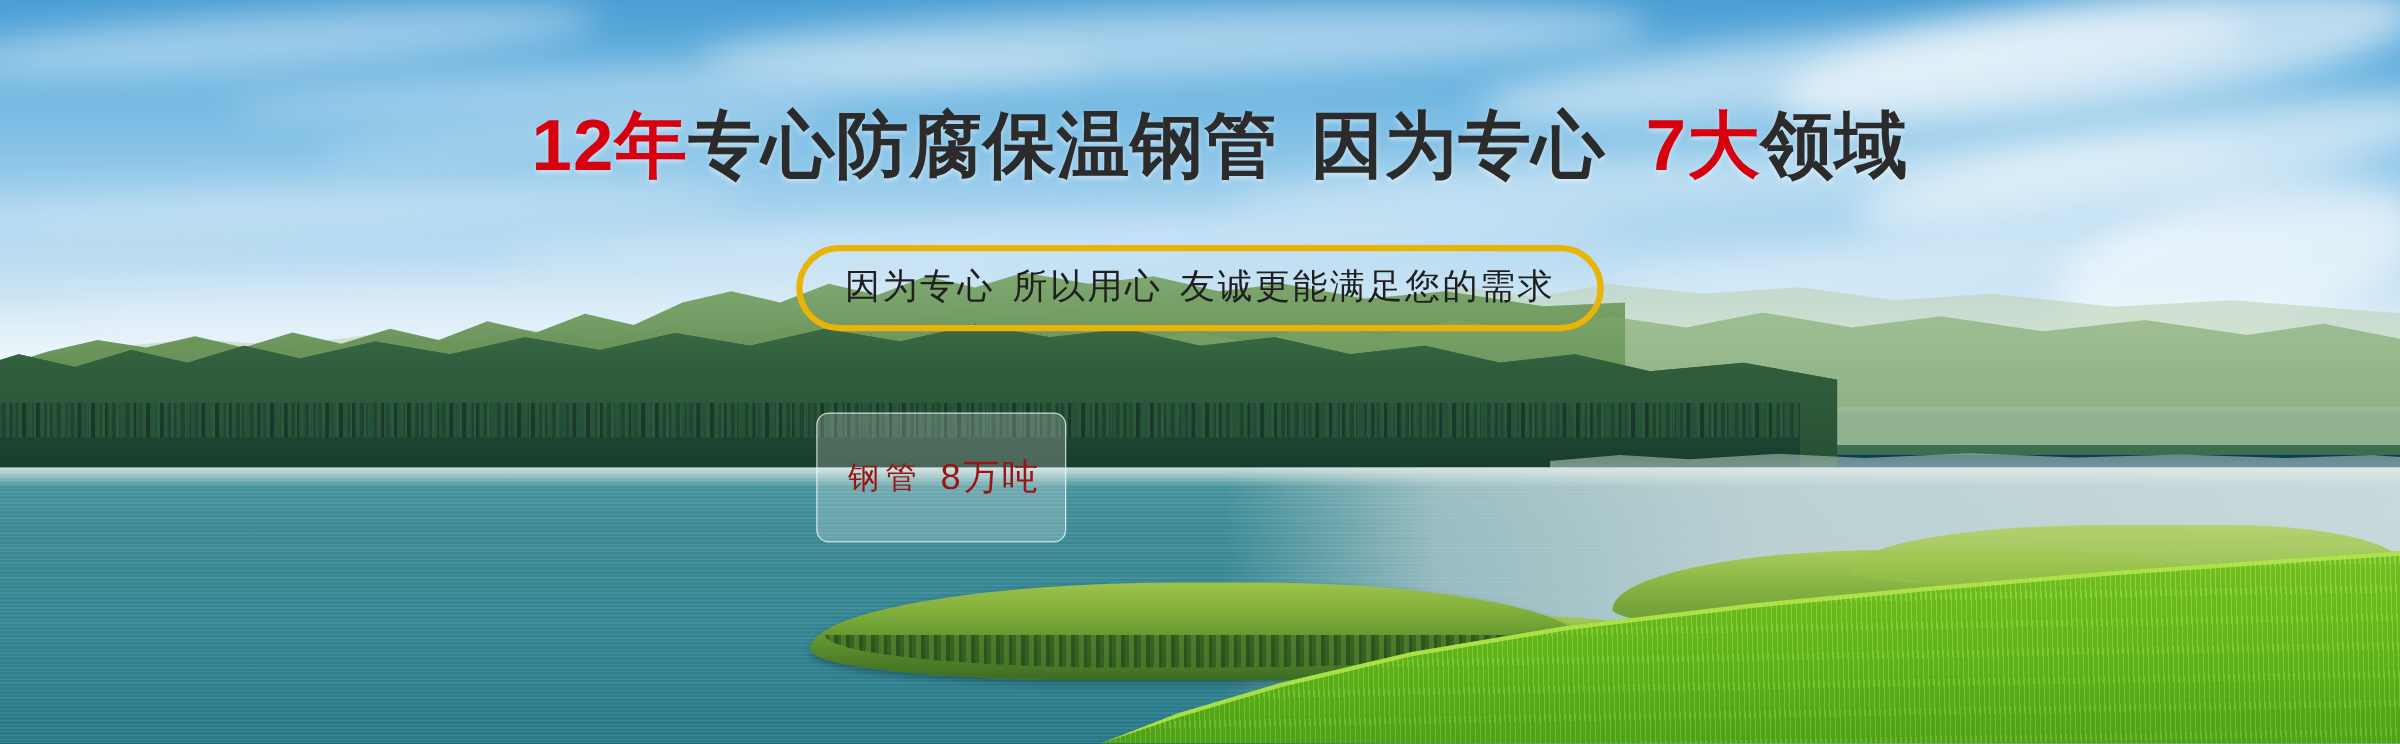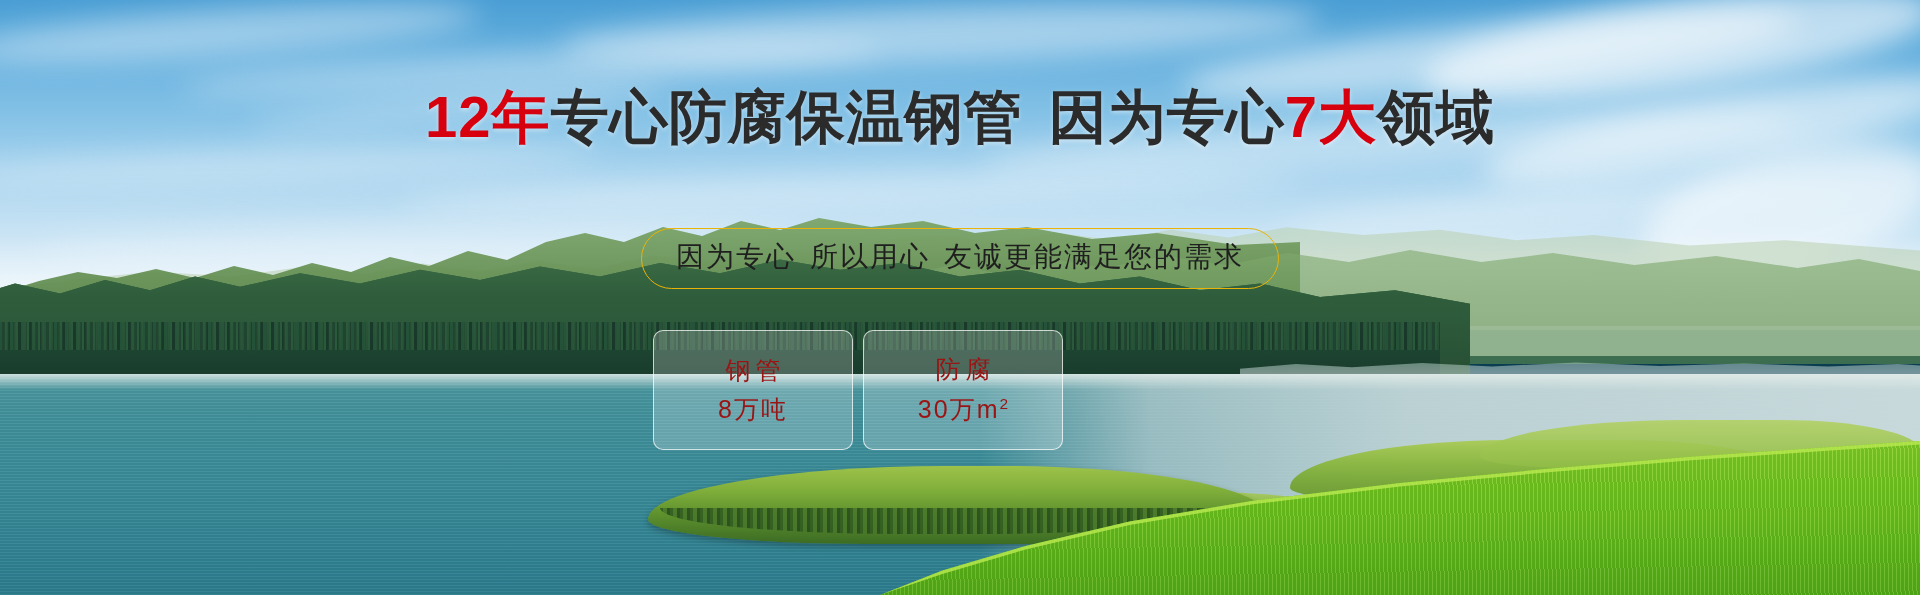--- a/index.html
+++ b/index.html
@@ -228,64 +228,63 @@
     position:absolute; left:0; top:88px; width:1920px;
     text-align:center;
     font-size:58px;
     font-weight:bold;
     letter-spacing:1px;
     line-height:1;
     white-space:nowrap;
     color:#2b2b2b;
     text-shadow:0 2px 4px rgba(255,255,255,.45);
   }
-  .headline .hl-red{ color:#d6000f; }
+  .headline .hl-red{ color:#d6000f;margin-left:32px; }
   .headline .hl-gap{ display:inline-block; width:26px; }
 
   .subpill{
     position:absolute; left:50%; top:196px; transform:translateX(-50%);
     padding:9px 34px 12px;
-    border:1px solid #eab308;
+    border:5px solid #eab308;
     border-radius:40px;
     font-size:28px;
     letter-spacing:2px;
     color:#1f1f1f;
     white-space:nowrap;
     background:transparent;
-    margin-top:32px;
   }
   .subpill .sp-gap{ display:inline-block; width:14px; }
 
   
   .stats{
     position:absolute; left:653px; top:330px;
     display:flex;
     gap:10px;
   }
   .stat-card{
-    width:200px; height:120px;
+    width:200px; height:104px;
     border:1px solid rgba(255,255,255,.72);
     border-radius:10px;
     background:rgba(255,255,255,.22);
     display:flex;
-    flex-direction:column;
+    flex-direction:row;
     align-items:center;
     justify-content:center;
     gap:14px;
     color:#9b1414;
   }
   .stat-label{
     font-size:25px;
     letter-spacing:5px;
     text-indent:5px;
     font-weight:500;
     line-height:1;
   }
   .stat-value{
-    font-size:25px;
+    font-size:29px;
     letter-spacing:2px;
     line-height:1;
     font-weight:500;
     text-align:right;
   }
   .stat-value sup{ font-size:.62em; vertical-align:super; letter-spacing:0; }
 </style>
 </head>
 <body>
 
@@ -345,22 +344,18 @@
       <span>因为专心</span><span class="sp-gap"></span><span>所以用心</span><span class="sp-gap"></span><span>友诚更能满足您的需求</span>
     </div>
 
     <div class="stats">
 
       <div class="stat-card">
         <div class="stat-label">钢管</div>
         <div class="stat-value"><span>8万吨</span></div>
       </div>
 
-      <div class="stat-card">
-        <div class="stat-label">防腐</div>
-        <div class="stat-value"><span>30万m</span><sup>2</sup></div>
-      </div>
 
 
     </div>
 
   </div>
 </div>
 
 </body></html>

